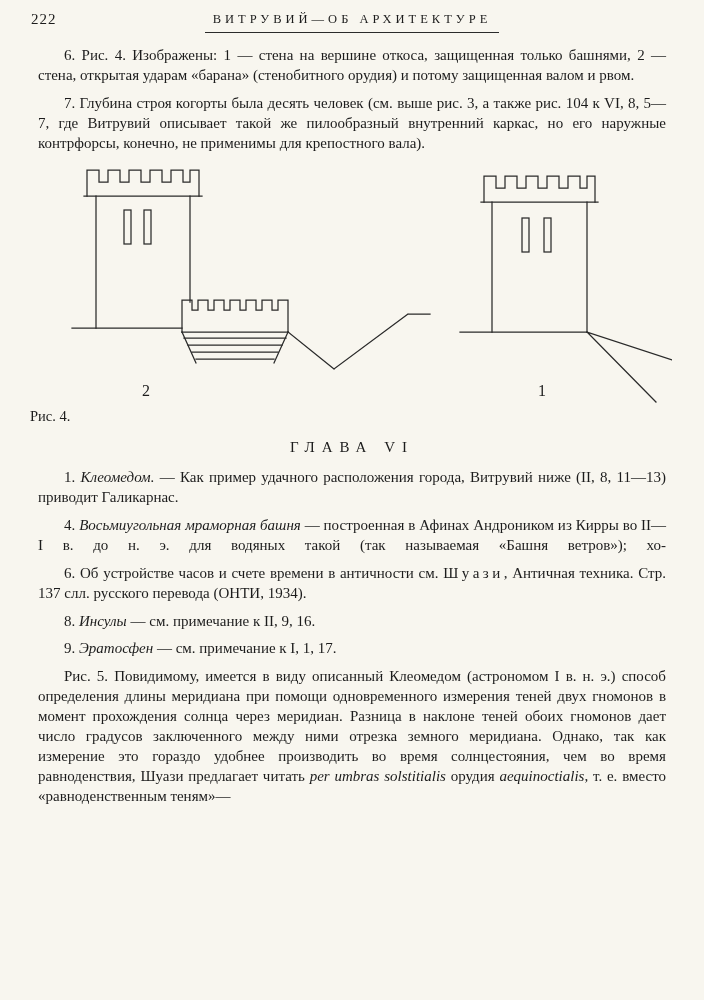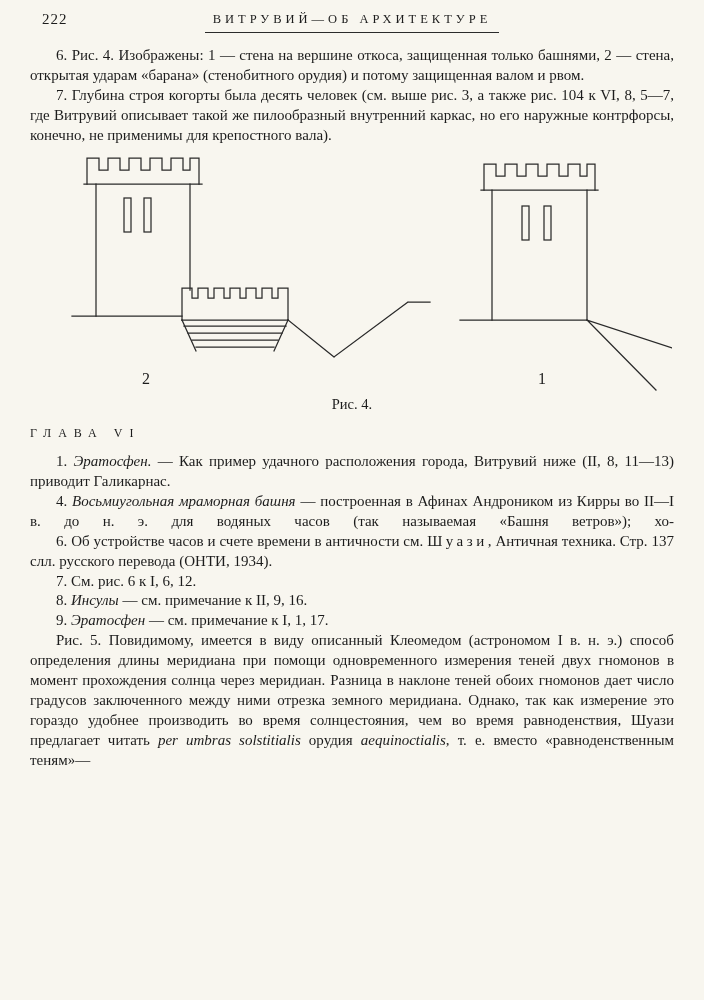--- a/index.html
+++ b/index.html
@@ -11,39 +11,40 @@
     font-family: "Liberation Serif", "DejaVu Serif", serif;
     color: #1c1c1c;
   }
   .page {
     width: 704px; height: 1000px;
     padding: 8px 30px 0 30px;
     font-size: 15px;
     line-height: 1.33;
   }
   .running-head { position: relative; height: 26px; margin-bottom: 12px; text-align: center; }
-  .page-num { position: absolute; left: 12px; top: 2px; font-size: 15px; letter-spacing: 1px; }
+  .page-num { position: absolute; left: 1px; top: 2px; font-size: 15px; letter-spacing: 1px; }
   .running-title {
     display: inline-block;
     font-size: 12.5px; font-weight: normal;
     letter-spacing: 4px;
     padding: 3px 8px 4px 8px;
     border-bottom: 1px solid #2b2b2b;
     white-space: nowrap;
   }
-  .para { margin: 0; text-align: justify; hyphens: auto; }
+  .para { margin: 8px; text-align: justify; hyphens: auto; }
   .indent { text-indent: 26px; }
   .fill-last { text-align-last: justify; }
   .spaced { letter-spacing: 3.5px; }
   .figure { margin: 4px 0 2px 0; text-align: center; }
   .figure svg { display: block; margin: 0 auto; }
-  .fig-caption { font-size: 14.5px; margin-top: 1px; text-align: center; }
+  .fig-caption { font-size: 14.5px; margin-top: 1px; text-align: left; }
   .chapter-heading {
     margin: 12px 0 10px 0;
-    font-size: 12px; font-weight: normal;
+    text-align: center;
+    font-size: 15px; font-weight: normal;
     letter-spacing: 7px;
   }
   .line-art path, .line-art rect, .line-art line {
     fill: none; stroke: #2a2a2a; stroke-width: 1.25;
     stroke-linecap: square; stroke-linejoin: miter;
   }
   .line-art text {
     fill: #1c1c1c; stroke: none;
     font-family: "Liberation Serif", "DejaVu Serif", serif;
     font-size: 16px;
@@ -91,38 +92,37 @@
       <text x="110" y="234">2</text>
       <text x="506" y="234">1</text>
     </svg>
     <figcaption class="fig-caption">Рис. 4.</figcaption>
   </figure>
 
   <h2 class="chapter-heading">ГЛАВА VI</h2>
 
   <p class="para indent">
     <span>1.</span>
-    <i>Эратосфен.</i>
+    <i>Клеомедом.</i>
     <span>— Как пример удачного расположения города, Витрувий ниже (II, 8, 11—13) приводит Галикарнас.</span>
   </p>
 
   <p class="para indent fill-last">
     <span>4.</span>
     <i>Восьмиугольная мраморная башня</i>
-    <span>— построенная в Афинах Андроником из Кирры во II—I в. до н. э. для водяных часов (так называемая «Башня ветров»); хо-</span>
+    <span>— построенная в Афинах Андроником из Кирры во II—I в. до н. э. для водяных такой (так называемая «Башня ветров»); хо-</span>
   </p>
 
 
 
   <p class="para indent">
     <span>6. Об устройстве часов и счете времени в античности см.</span>
     <span class="spaced">Шуази</span><span>, Античная техника. Стр. 137 слл. русского перевода (ОНТИ, 1934).</span>
   </p>
 
-  <p class="para indent">7. См. рис. 6 к I, 6, 12.</p>
 
   <p class="para indent">
     <span>8.</span>
     <i>Инсулы</i>
     <span>— см. примечание к II, 9, 16.</span>
   </p>
 
   <p class="para indent">
     <span>9.</span>
     <i>Эратосфен</i>

